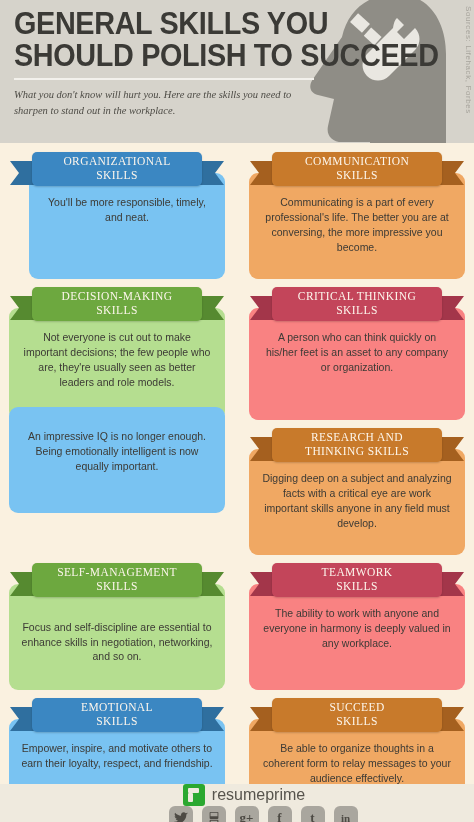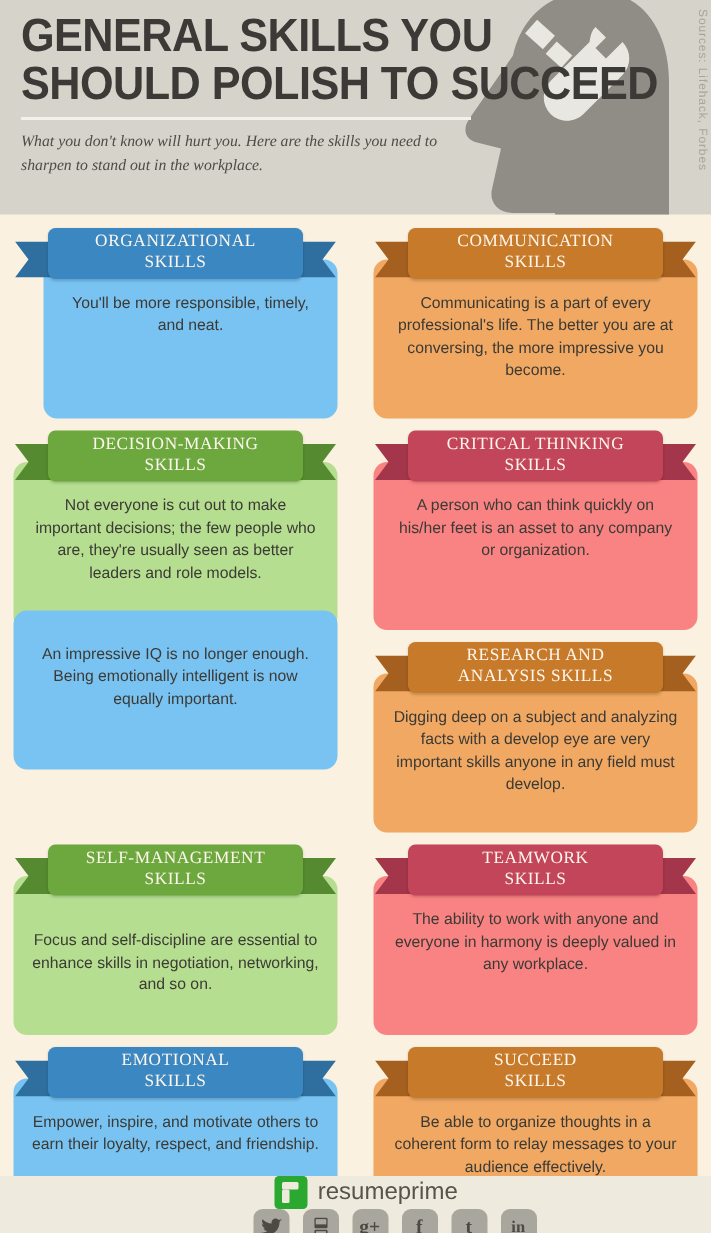--- a/index.html
+++ b/index.html
@@ -292,25 +292,25 @@
 
     <div class="card r2">
       <div class="ribbon-wrap">
         <svg class="ribbon-tail left" viewBox="0 0 26 24">
             <path d="M0 0 L26 0 L26 24 L0 24 L9 12 Z" fill="#a5601f"></path>
           </svg>
         <svg class="ribbon-tail right" viewBox="0 0 26 24">
             <path d="M26 0 L0 0 L0 24 L26 24 L17 12 Z" fill="#a5601f"></path>
           </svg>
         <div class="ribbon-plate" style="background: rgb(200, 122, 43);">
-          <div class="ribbon-title"><span>RESEARCH AND</span><br><span>ANALYSIS SKILLS</span></div>
+          <div class="ribbon-title"><span>RESEARCH AND</span><br><span>THINKING SKILLS</span></div>
         </div>
       </div>
       <div class="body-box" style="background: rgb(240, 168, 99);">
-        <div class="body-text">Digging deep on a subject and analyzing facts with a develop eye are very important skills anyone in any field must develop.</div>
+        <div class="body-text">Digging deep on a subject and analyzing facts with a critical eye are work important skills anyone in any field must develop.</div>
       </div>
     </div>
 
     <div class="card r3">
       <div class="ribbon-wrap">
         <svg class="ribbon-tail left" viewBox="0 0 26 24">
             <path d="M0 0 L26 0 L26 24 L0 24 L9 12 Z" fill="#568a30"></path>
           </svg>
         <svg class="ribbon-tail right" viewBox="0 0 26 24">
             <path d="M26 0 L0 0 L0 24 L26 24 L17 12 Z" fill="#568a30"></path>

